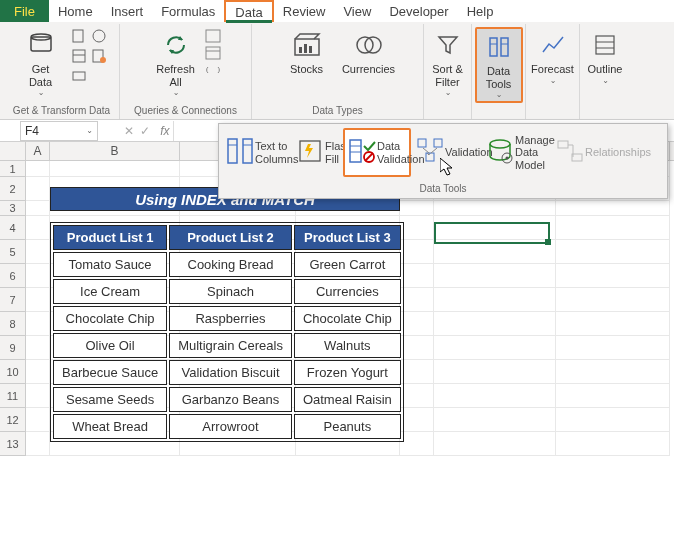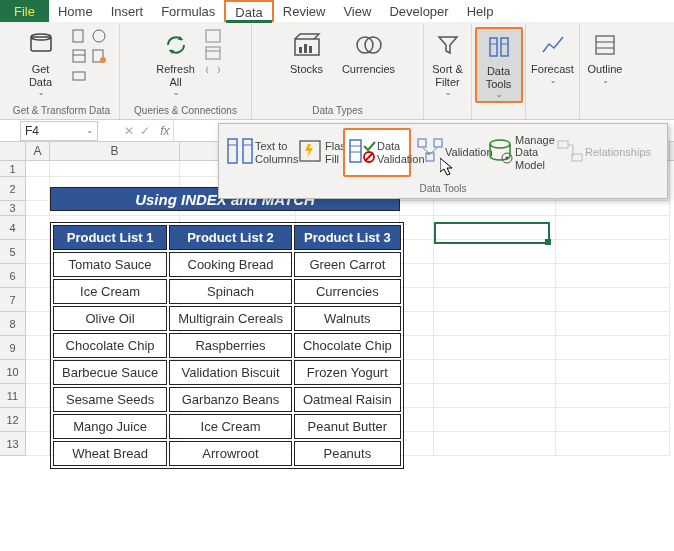--- a/index.html
+++ b/index.html
@@ -416,43 +416,38 @@
           <td>Tomato Sauce</td>
           <td>Cooking Bread</td>
           <td>Green Carrot</td>
         </tr>
         <tr>
           <td>Ice Cream</td>
           <td>Spinach</td>
           <td>Currencies</td>
         </tr>
         <tr>
+          <td>Chocolate Chip</td>
+          <td>Raspberries</td>
+          <td>Chocolate Chip</td>
+        </tr>
+        <tr>
           <td>Olive Oil</td>
           <td>Multigrain Cereals</td>
           <td>Walnuts</td>
         </tr>
         <tr>
-          <td>Chocolate Chip</td>
-          <td>Raspberries</td>
-          <td>Chocolate Chip</td>
-        </tr>
-        <tr>
           <td>Barbecue Sauce</td>
           <td>Validation Biscuit</td>
           <td>Frozen Yogurt</td>
         </tr>
         <tr>
           <td>Sesame Seeds</td>
           <td>Garbanzo Beans</td>
           <td>Oatmeal Raisin</td>
-        </tr>
-        <tr>
-          <td>Mango Juice</td>
-          <td>Ice Cream</td>
-          <td>Peanut Butter</td>
         </tr>
         <tr>
           <td>Wheat Bread</td>
           <td>Arrowroot</td>
           <td>Peanuts</td>
         </tr>
       </tbody>
   </table>
 
   <div class="sel-cell" style="left:434px;top:80px;width:116px;height:22px"></div>

